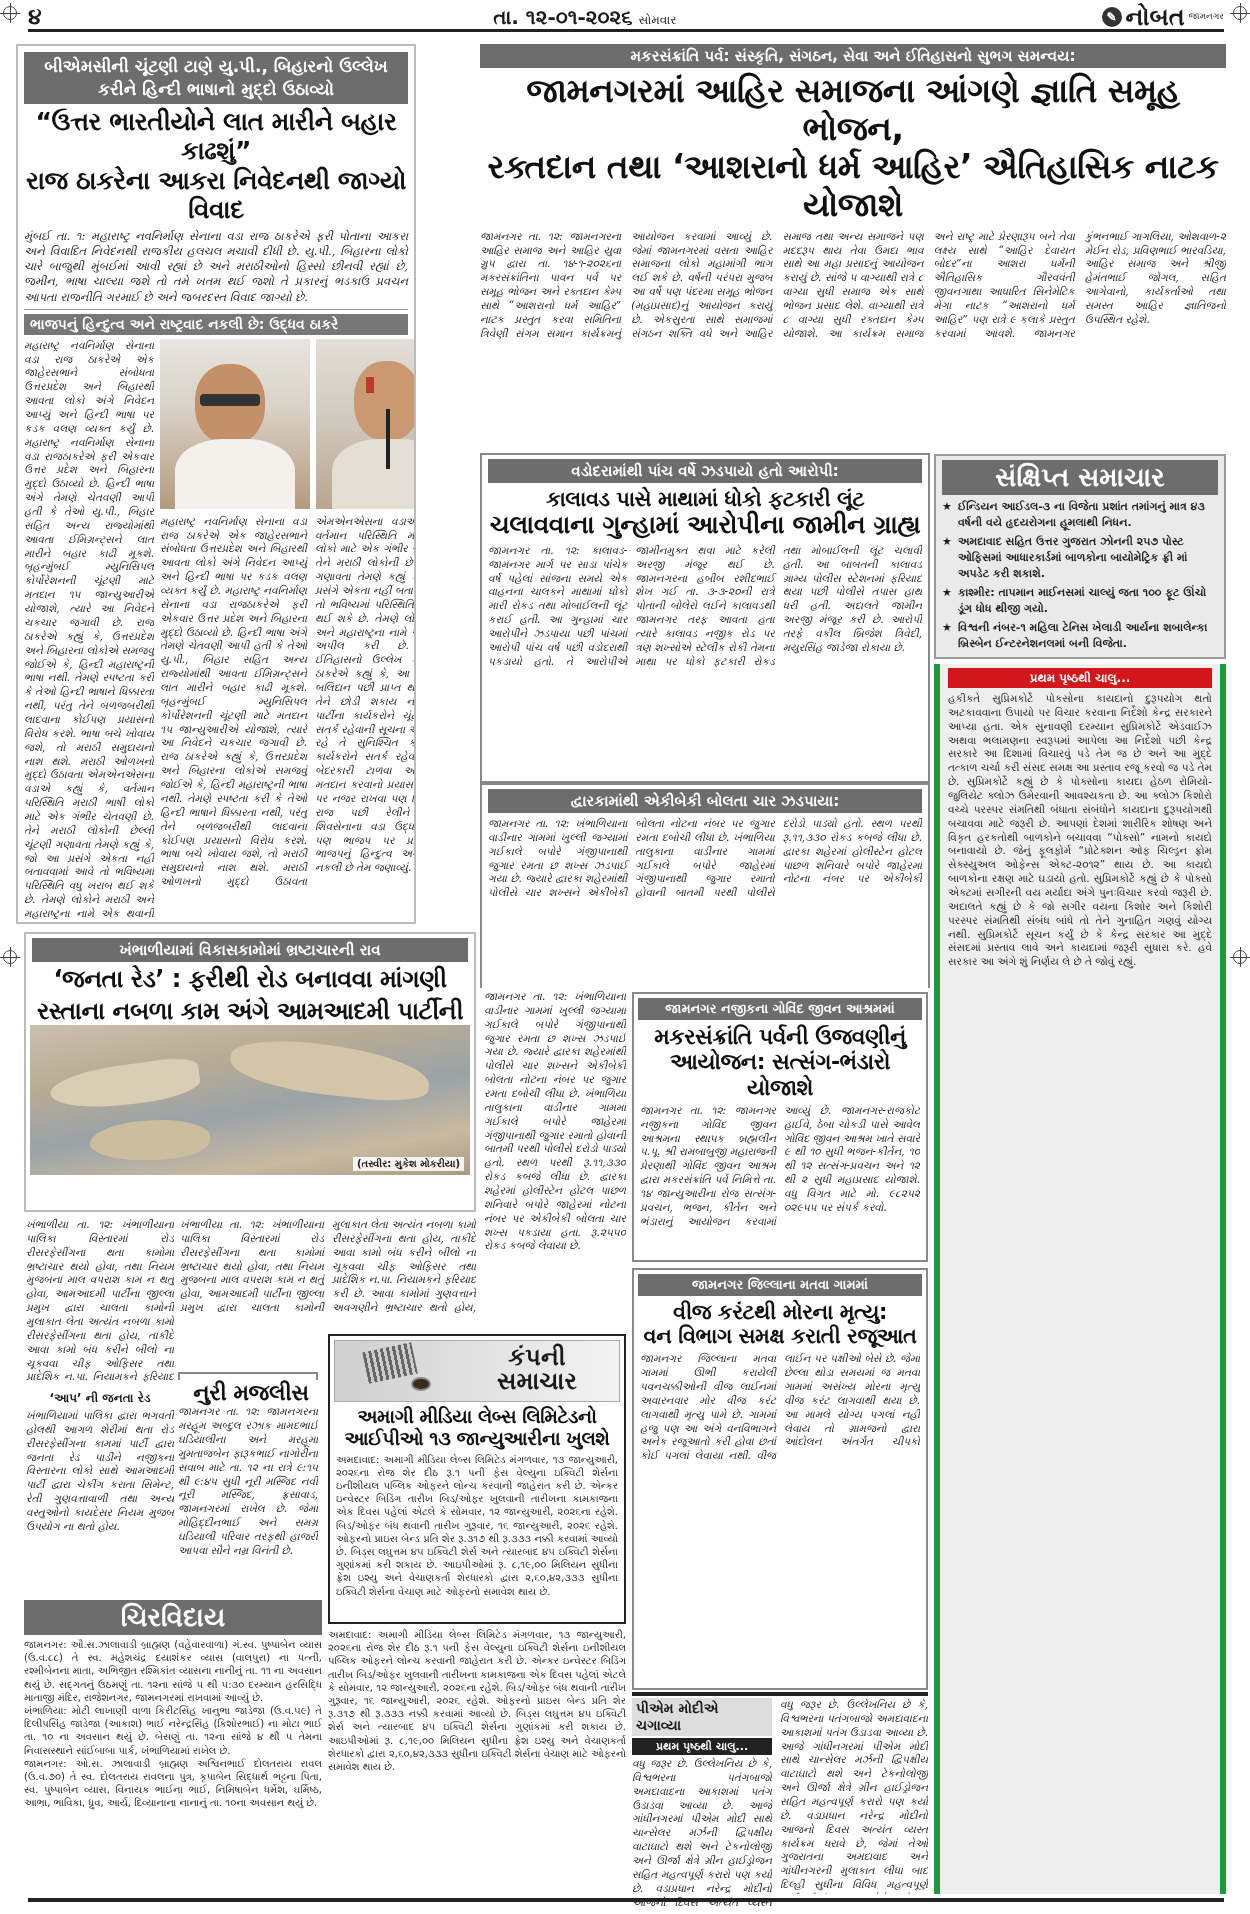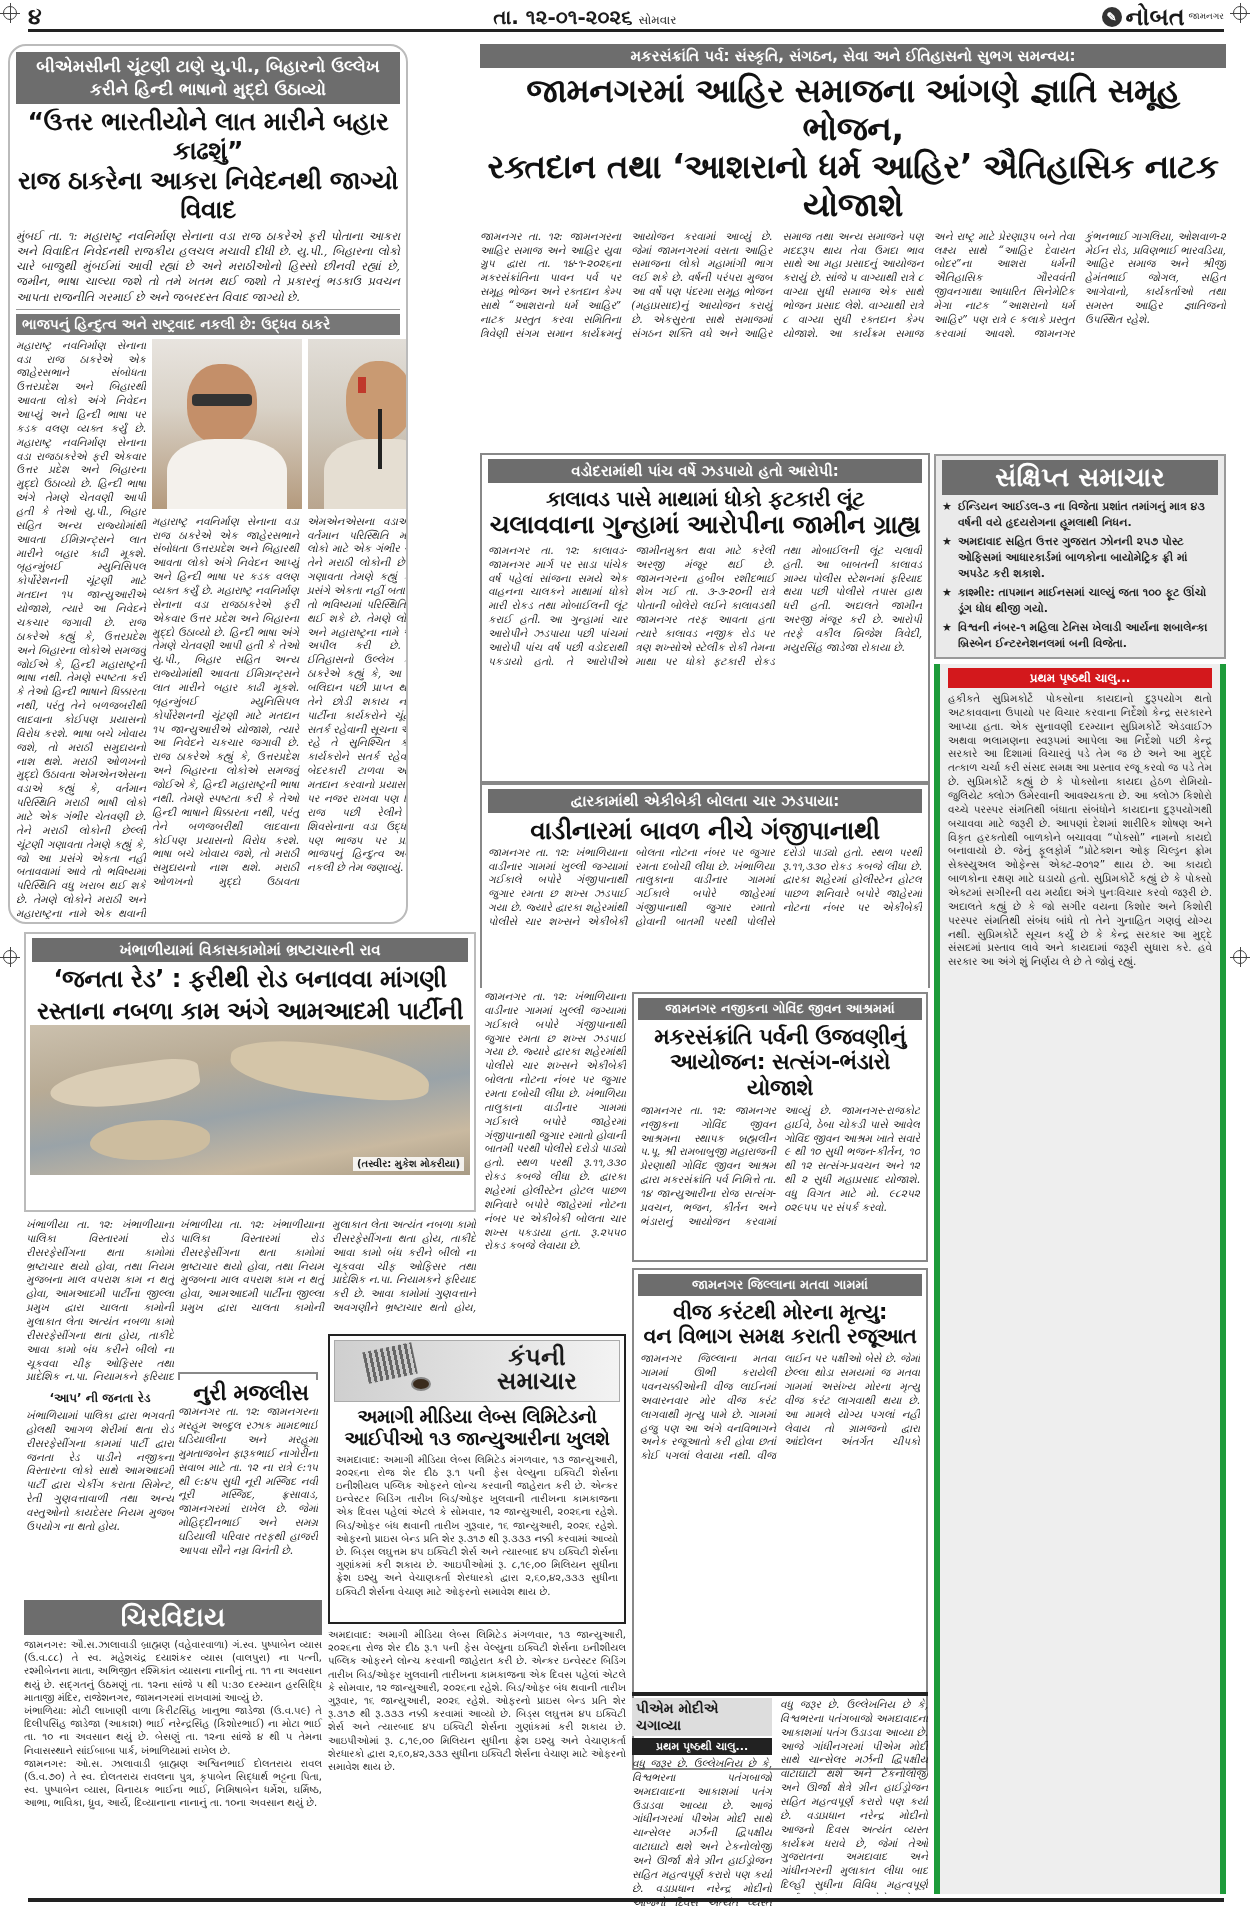--- a/index.html
+++ b/index.html
@@ -40,21 +40,21 @@
 <div class="masthead">
   <span class="pg-num">૪</span>
   <span class="date"><span>તા. ૧૨-૦૧-૨૦૨૬</span><small>સોમવાર</small></span>
   <span class="logo">
       <span class="emb">✎</span>
       <span>નોબત</span>
       <span class="sub">જામનગર</span>
     </span>
 </div>
 
-<div class="box" style="left:8px;top:44px;width:400px;height:880px;border-color:#bbb;border-radius:18px;">
+<div class="box" style="left:16px;top:44px;width:400px;height:880px;border-color:#bbb;">
   <div class="kicker" style="font-size:17px;line-height:1.35;margin:6px 6px 4px;">બીએમસીની ચૂંટણી ટાણે યુ.પી., બિહારનો ઉલ્લેખ કરીને હિન્દી ભાષાનો મુદ્દો ઉઠાવ્યો</div>
   <div class="headline" style="font-size:25px;margin:2px 0;">“ઉત્તર ભારતીયોને લાત મારીને બહાર કાઢશું”</div>
   <div class="headline" style="font-size:25px;margin:0 0 4px;">રાજ ઠાકરેના આકરા નિવેદનથી જાગ્યો વિવાદ</div>
   <div class="body-text" style="font-size:11.5px;margin:0 6px;padding-bottom:4px;border-bottom:1px solid #999;">મુંબઈ તા. ૧: મહારાષ્ટ્ર નવનિર્માણ સેનાના વડા રાજ ઠાકરેએ ફરી પોતાના આકરા અને વિવાદિત નિવેદનથી રાજકીય હલચલ મચાવી દીધી છે. યુ.પી., બિહારના લોકો ચારે બાજુથી મુંબઈમાં આવી રહ્યાં છે અને મરાઠીઓનો હિસ્સો છીનવી રહ્યાં છે, જમીન, ભાષા ચાલ્યા જશે તો તમે ખતમ થઈ જશો તે પ્રકારનું ભડકાઉ પ્રવચન આપતા રાજનીતિ ગરમાઈ છે અને જબરદસ્ત વિવાદ જાગ્યો છે.</div>
   <div class="subhead" style="margin:4px 6px;font-size:14px;">ભાજપનું હિન્દુત્વ અને રાષ્ટ્રવાદ નકલી છે: ઉદ્ધવ ઠાકરે</div>
   <div style="position:relative;height:580px;margin:0 6px;">
     <div class="body-text" style="position:absolute;left:0;top:0;width:130px;height:580px;overflow:hidden;">મહારાષ્ટ્ર નવનિર્માણ સેનાના વડા રાજ ઠાકરેએ એક જાહેરસભાને સંબોધતા ઉત્તરપ્રદેશ અને બિહારથી આવતા લોકો અંગે નિવેદન આપ્યું અને હિન્દી ભાષા પર કડક વલણ વ્યક્ત કર્યું છે. મહારાષ્ટ્ર નવનિર્માણ સેનાના વડા રાજઠાકરેએ ફરી એકવાર ઉત્તર પ્રદેશ અને બિહારના મુદ્દો ઉઠાવ્યો છે. હિન્દી ભાષા અંગે તેમણે ચેતવણી આપી હતી કે તેઓ યુ.પી., બિહાર સહિત અન્ય રાજ્યોમાંથી આવતા ઈમિગ્રન્ટ્સને લાત મારીને બહાર કાઢી મૂકશે. બૃહન્મુંબઈ મ્યુનિસિપલ કોર્પોરેશનની ચૂંટણી માટે મતદાન ૧૫ જાન્યુઆરીએ યોજાશે, ત્યારે આ નિવેદને ચકચાર જગાવી છે. રાજ ઠાકરેએ કહ્યું કે, ઉત્તરપ્રદેશ અને બિહારના લોકોએ સમજવું જોઈએ કે, હિન્દી મહારાષ્ટ્રની ભાષા નથી. તેમણે સ્પષ્ટતા કરી કે તેઓ હિન્દી ભાષાને ધિક્કારતા નથી, પરંતુ તેને બળજબરીથી લાદવાના કોઈપણ પ્રયાસનો વિરોધ કરશે. ભાષા બચે ખોવાય જશે, તો મરાઠી સમુદાયનો નાશ થશે. મરાઠી ઓળખનો મુદ્દો ઉઠાવતા એમએનએસના વડાએ કહ્યું કે, વર્તમાન પરિસ્થિતિ મરાઠી ભાષી લોકો માટે એક ગંભીર ચેતવણી છે. તેને મરાઠી લોકોની છેલ્લી ચૂંટણી ગણાવતા તેમણે કહ્યું કે, જો આ પ્રસંગે એકતા નહીં બતાવવામાં આવે તો ભવિષ્યમાં પરિસ્થિતિ વધુ ખરાબ થઈ શકે છે. તેમણે લોકોને મરાઠી અને મહારાષ્ટ્રના નામે એક થવાની અપીલ કરી છે. મુંબઈના ઈતિહાસનો ઉલ્લેખ કરતા રાજ ઠાકરેએ કહ્યું કે, આ શહેર ઘણા બલિદાન પછી પ્રાપ્ત થયું છે અને તેને છોડી શકાય નહીં. તેમણે પાર્ટીના કાર્યકરોને ચૂંટણી પહેલા સતર્ક રહેવાની સૂચના આપી. તૈયાર રહે તે સુનિશ્ચિત કર્યું. તેમણે કાર્યકરોને સતર્ક રહેવા, કોઈપણ બેદરકારી ટાળવા અને ફરીથી મતદાન કરવાનો પ્રયાસ કરનારાઓ પર નજર રાખવા પણ વિનંતી કરી. રાજ પછી રેલીને સંબોધતા શિવસેનાના વડા ઉદ્ધવ ઠાકરેએ પણ ભાજપ પર પ્રહાર કર્યા. ભાજપનું હિન્દુત્વ અને રાષ્ટ્રવાદ નકલી છે તેમ જણાવ્યું.</div>
     <div class="photo" style="position:absolute;left:136px;top:0;width:150px;height:170px;background:linear-gradient(180deg,#e8e4df 0%,#d9d2c7 40%,#b49a7d 100%);">
       <div style="position:absolute;left:35px;top:25px;width:70px;height:80px;border-radius:45%;background:#c48f69;"></div>
       <div style="position:absolute;left:15px;top:100px;width:120px;height:80px;border-radius:40% 40% 0 0;background:#f4f1ec;"></div>
@@ -79,33 +79,32 @@
 
 <div class="box" style="left:480px;top:453px;width:450px;height:330px;">
   <div class="kicker" style="font-size:15px;margin:4px 6px;">વડોદરામાંથી પાંચ વર્ષે ઝડપાયો હતો આરોપી:</div>
   <div class="headline" style="font-size:21px;">કાલાવડ પાસે માથામાં ધોકો ફટકારી લૂંટ</div>
   <div class="headline" style="font-size:25px;margin-bottom:4px;">ચલાવવાના ગુન્હામાં આરોપીના જામીન ગ્રાહ્ય</div>
   <div class="body-text cols3" style="margin:0 6px;height:215px;overflow:hidden;">જામનગર તા. ૧૨: કાલાવડ-જામનગર માર્ગ પર સાડા પાંચેક વર્ષ પહેલાં સાંજના સમયે એક વાહનના ચાલકને માથામાં ધોકો મારી રોકડ તથા મોબાઈલની લૂંટ કરાઈ હતી. આ ગુન્હામાં ચાર આરોપીને ઝડપાયા પછી પાંચમાં આરોપી પાંચ વર્ષ પછી વડોદરાથી પકડાયો હતો. તે આરોપીએ જામીનમુક્ત થવા માટે કરેલી અરજી મંજૂર થઈ છે. જામનગરના હબીબ રશીદભાઈ શેખ ગઈ તા. ૩-૩-૨૦ની રાત્રે પોતાની બોલેરો લઈને કાલાવડથી જામનગર તરફ આવતા હતા ત્યારે કાલાવડ નજીક રોડ પર ત્રણ શખ્સોએ સ્ટેલીક રોકી તેમના માથા પર ધોકો ફટકારી રોકડ તથા મોબાઈલની લૂંટ ચલાવી હતી. આ બાબતની કાલાવડ ગ્રામ્ય પોલીસ સ્ટેશનમાં ફરિયાદ થયા પછી પોલીસે તપાસ હાથ ધરી હતી. અદાલતે જામીન અરજી મંજૂર કરી છે. આરોપી તરફે વકીલ બ્રિજેશ ત્રિવેદી, મયુરસિંહ જાડેજા રોકાયા છે.</div>
 </div>
 
 <div class="box" style="left:480px;top:783px;width:450px;height:205px;border-bottom:none;">
   <div class="kicker" style="font-size:15px;margin:4px 6px;">દ્વારકામાંથી એકીબેકી બોલતા ચાર ઝડપાયા:</div>
-  <div class="headline" style="font-size:25px;">વાડીનારમાં બાવળ નીચે ગંજીપાનાથી</div>
   <div class="body-text cols3" style="margin:0 6px;height:95px;overflow:hidden;">જામનગર તા. ૧૨: ખંભાળિયાના વાડીનાર ગામમાં ખુલ્લી જગ્યામાં ગઈકાલે બપોરે ગંજીપાનાથી જુગાર રમતા છ શખ્સ ઝડપાઈ ગયા છે. જ્યારે દ્વારકા શહેરમાંથી પોલીસે ચાર શખ્સને એકીબેકી બોલતા નોટના નંબર પર જુગાર રમતા દબોચી લીધા છે. ખંભાળિયા તાલુકાના વાડીનાર ગામમાં ગઈકાલે બપોરે જાહેરમાં ગંજીપાનાથી જુગાર રમાતો હોવાની બાતમી પરથી પોલીસે દરોડો પાડ્યો હતો. સ્થળ પરથી રૂ.૧૧,૩૩૦ રોકડ કબજે લીધા છે. દ્વારકા શહેરમાં હોલીસ્ટેન હોટલ પાછળ શનિવારે બપોરે જાહેરમાં નોટના નંબર પર એકીબેકી બોલતા ચાર શખ્સ પકડાયા હતા. રૂ.૨૫૫૦ રોકડ કબજે લેવાયા છે.</div>
 </div>
 <div class="body-text" style="position:absolute;left:484px;top:990px;width:142px;height:340px;overflow:hidden;">જામનગર તા. ૧૨: ખંભાળિયાના વાડીનાર ગામમાં ખુલ્લી જગ્યામાં ગઈકાલે બપોરે ગંજીપાનાથી જુગાર રમતા છ શખ્સ ઝડપાઈ ગયા છે. જ્યારે દ્વારકા શહેરમાંથી પોલીસે ચાર શખ્સને એકીબેકી બોલતા નોટના નંબર પર જુગાર રમતા દબોચી લીધા છે. ખંભાળિયા તાલુકાના વાડીનાર ગામમાં ગઈકાલે બપોરે જાહેરમાં ગંજીપાનાથી જુગાર રમાતો હોવાની બાતમી પરથી પોલીસે દરોડો પાડ્યો હતો. સ્થળ પરથી રૂ.૧૧,૩૩૦ રોકડ કબજે લીધા છે. દ્વારકા શહેરમાં હોલીસ્ટેન હોટલ પાછળ શનિવારે બપોરે જાહેરમાં નોટના નંબર પર એકીબેકી બોલતા ચાર શખ્સ પકડાયા હતા. રૂ.૨૫૫૦ રોકડ કબજે લેવાયા છે.</div>
 
 <div class="box" style="left:632px;top:992px;width:296px;height:270px;">
   <div class="kicker" style="font-size:13px;margin:4px;">જામનગર નજીકના ગોવિંદ જીવન આશ્રમમાં</div>
   <div class="headline" style="font-size:22px;">મકરસંક્રાંતિ પર્વની ઉજવણીનું</div>
   <div class="headline" style="font-size:22px;margin-bottom:4px;">આયોજન: સત્સંગ-ભંડારો યોજાશે</div>
   <div class="body-text cols2" style="margin:0 6px;height:175px;overflow:hidden;">જામનગર તા. ૧૨: જામનગર નજીકના ગોવિંદ જીવન આશ્રમના સ્થાપક બ્રહ્મલીન પ.પૂ. શ્રી રામબાબુજી મહારાજની પ્રેરણાથી ગોવિંદ જીવન આશ્રમ દ્વારા મકરસંક્રાંતિ પર્વ નિમિત્તે તા. ૧૪ જાન્યુઆરીના રોજ સત્સંગ-પ્રવચન, ભજન, કીર્તન અને ભંડારાનું આયોજન કરવામાં આવ્યું છે. જામનગર-રાજકોટ હાઈવે, ઠેબા ચોકડી પાસે આવેલ ગોવિંદ જીવન આશ્રમ ખાતે સવારે ૯ થી ૧૦ સુધી ભજન-કીર્તન, ૧૦ થી ૧૨ સત્સંગ-પ્રવચન અને ૧૨ થી ૨ સુધી મહાપ્રસાદ યોજાશે. વધુ વિગત માટે મો. ૯૮૨૫૨ ૦૨૯૫૫ પર સંપર્ક કરવો.</div>
 </div>
 
-<div class="box" style="left:632px;top:1268px;width:296px;height:502px;">
+<div class="box" style="left:632px;top:1268px;width:296px;height:422px;">
   <div class="kicker" style="font-size:13px;margin:4px;">જામનગર જિલ્લાના મતવા ગામમાં</div>
   <div class="headline" style="font-size:21px;">વીજ કરંટથી મોરના મૃત્યુ:</div>
   <div class="headline" style="font-size:21px;margin-bottom:2px;">વન વિભાગ સમક્ષ કરાતી રજૂઆત</div>
   <div class="body-text cols2" style="margin:4px 6px;height:118px;overflow:hidden;">જામનગર જિલ્લાના મતવા ગામમાં ઊભી કરાયેલી પવનચક્કીઓની વીજ લાઈનમાં અવારનવાર મોર વીજ કરંટ લાગવાથી મૃત્યુ પામે છે. ગામમાં હજુ પણ આ અંગે વનવિભાગને અનેક રજૂઆતો કરી હોવા છતાં કોઈ પગલાં લેવાયા નથી. વીજ લાઈન પર પક્ષીઓ બેસે છે. જેમાં છેલ્લા થોડા સમયમાં જ મતવા ગામમાં અસંખ્ય મોરના મૃત્યુ વીજ કરંટ લાગવાથી થયા છે. આ મામલે યોગ્ય પગલાં નહીં લેવાય તો ગ્રામજનો દ્વારા આંદોલન અંતર્ગત ચીપકો આંદોલન કરવામાં આવશે તેવી ચીમકી આપવામાં આવી છે.</div>
 </div>
 
 <div style="position:absolute;left:632px;top:1692px;width:296px;height:4px;background:#222;"></div>
 <div style="position:absolute;left:632px;top:1698px;width:296px;height:196px;">
   <div style="position:absolute;left:0;top:0;width:140px;">
     <div style="background:#ddd;font-weight:bold;font-size:14px;padding:2px 4px;">પીએમ મોદીએ ચગાવ્યા</div>

